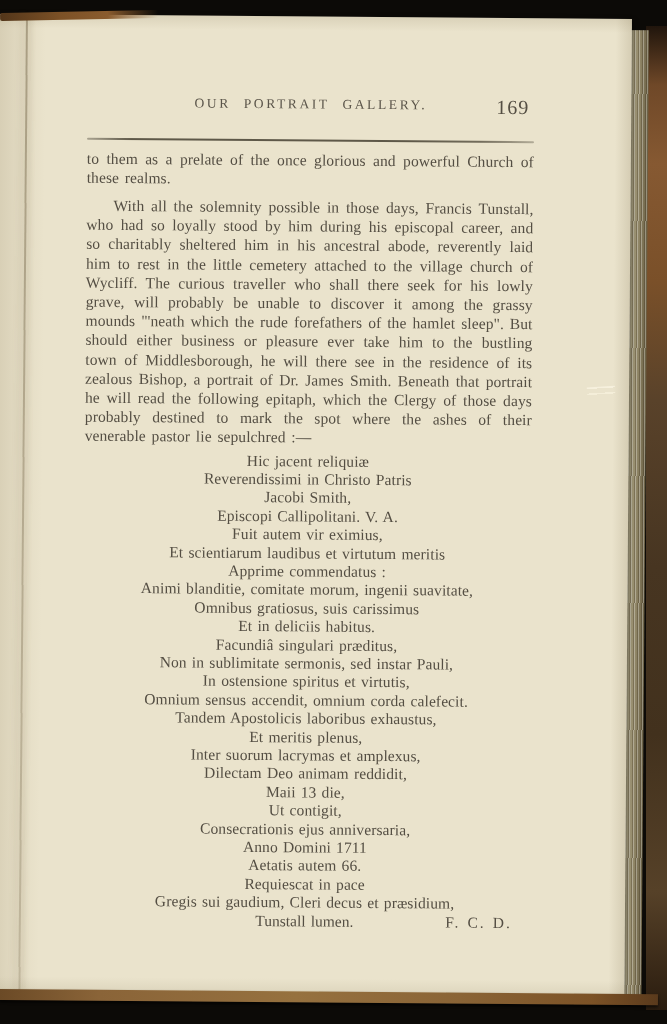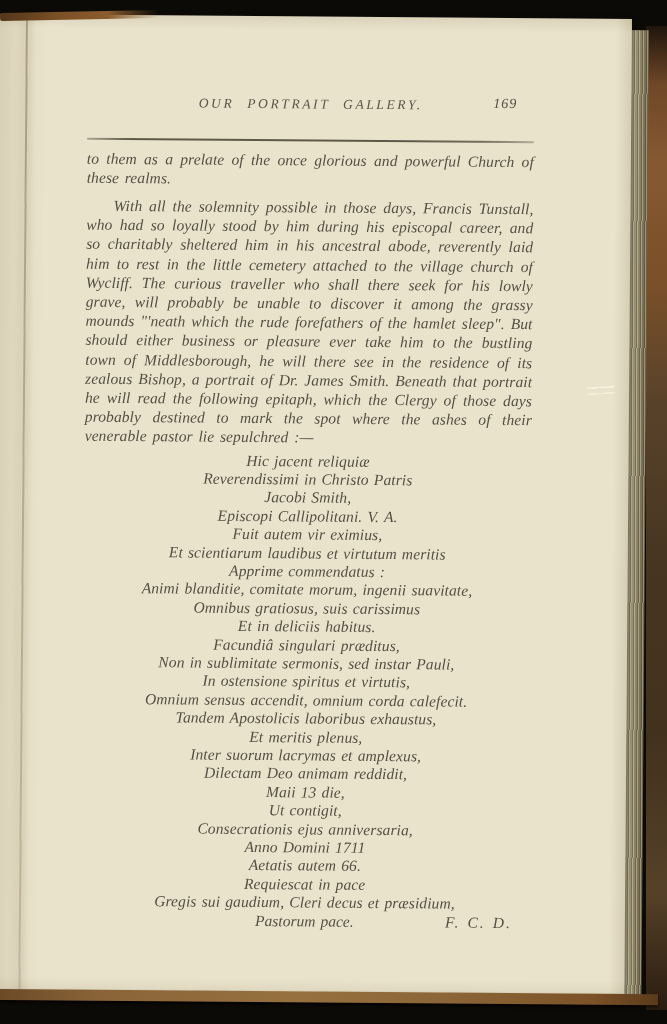--- a/index.html
+++ b/index.html
@@ -1,20 +1,19 @@
 <!DOCTYPE html>
 <html style="--page-bg: #eae3cc; --ink: #544e43; --cover-brown: #7a5029; --edge-gold: #96713f; --surround-black: #0c0a07;"><head>
 <meta charset="utf-8">
 <style>
   html,body { margin:0; padding:0; background:#000; }
   .scene {
     position:relative; width:667px; height:1024px; overflow:hidden;
     background: var(--surround-black, #0c0a07);
     font-family:"Liberation Serif","DejaVu Serif",serif;
-    font-style:italic;
   }
 
   
   .cover-right {
     position:absolute; right:0; top:26px; width:21px; height:984px;
     background: linear-gradient(180deg,
       #20150c 0%, #6f4828 6%, #865932 14%, #7a5029 26%,
       #59422a 38%, #473521 55%, #42311d 72%, #564128 88%, #2a1c0f 100%);
   }
 
@@ -77,22 +76,22 @@
     position:absolute; left:88px; top:80px; width:447px;
     color: var(--ink, #544e43);
   }
   .header-row { position:relative; height:22px; }
   .running-title {
     display:block; text-align:center;
     font-size:13.5px; letter-spacing:2.6px; word-spacing:7px;
     color:#5b554a;
   }
   .page-number {
-    position:absolute; right:17px; top:-2px;
-    font-size:14px; letter-spacing:1px;
+    position:absolute; right:5px; top:-2px;
+    font-size:20px; letter-spacing:1px;
   }
   .rule {
     margin-top:21px; height:1.5px; border-radius:1px;
     background:linear-gradient(90deg, rgba(90,84,70,0.45), #5e5848 10%, #5e5848 72%, rgba(94,88,72,0.85) 88%, rgba(94,88,72,0.4));
   }
 
   p.body-para {
     margin:9px 0 0 0;
     font-size:15.5px; line-height:19.2px;
     text-align:justify; word-spacing:1.8px; letter-spacing:0.1px;
@@ -158,21 +157,21 @@
           <div class="epitaph-line">Maii 13 die,</div>
           <div class="epitaph-line">Ut contigit,</div>
           <div class="epitaph-line">Consecrationis ejus anniversaria,</div>
           <div class="epitaph-line">Anno Domini 1711</div>
           <div class="epitaph-line">Aetatis autem 66.</div>
           <div class="epitaph-line">Requiescat in pace</div>
           <div class="epitaph-line">Gregis sui gaudium, Cleri decus et præsidium,</div>
         </div>
 
       <div class="epitaph-last">
-        <span>Pastorum pace.</span>
+        <span>Tunstall lumen.</span>
         <span class="sig">F. C. D.</span>
       </div>
 
     </div>
   </div>
 
   <div class="top-edge-left"></div>
   <div class="bottom-edge"></div>
 
 </div>

